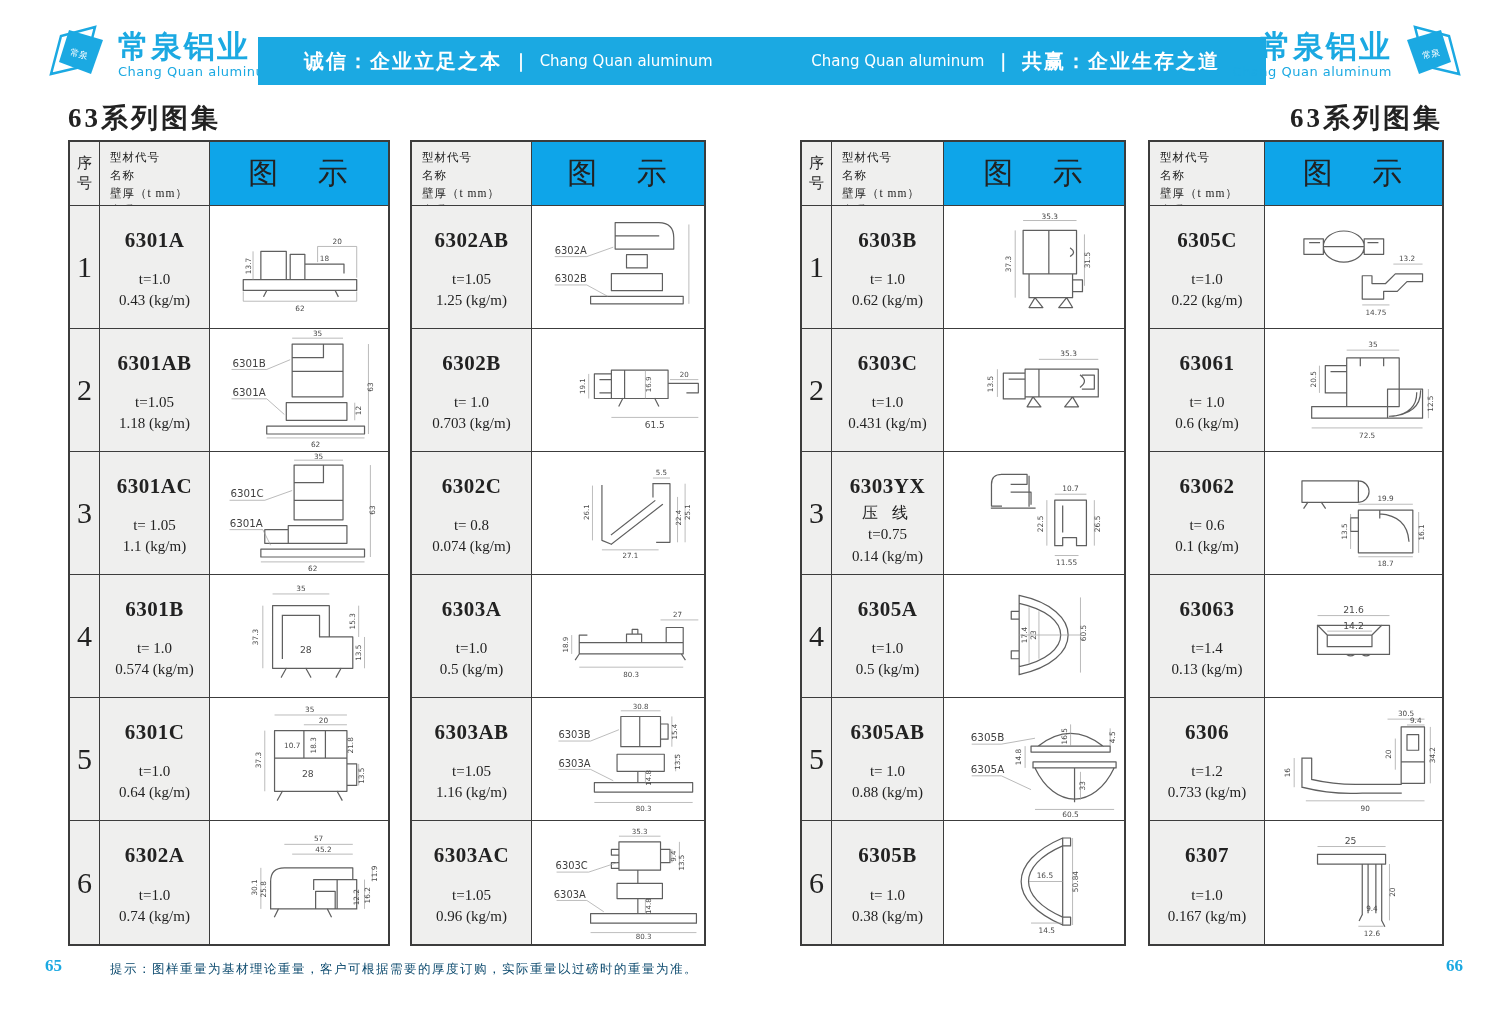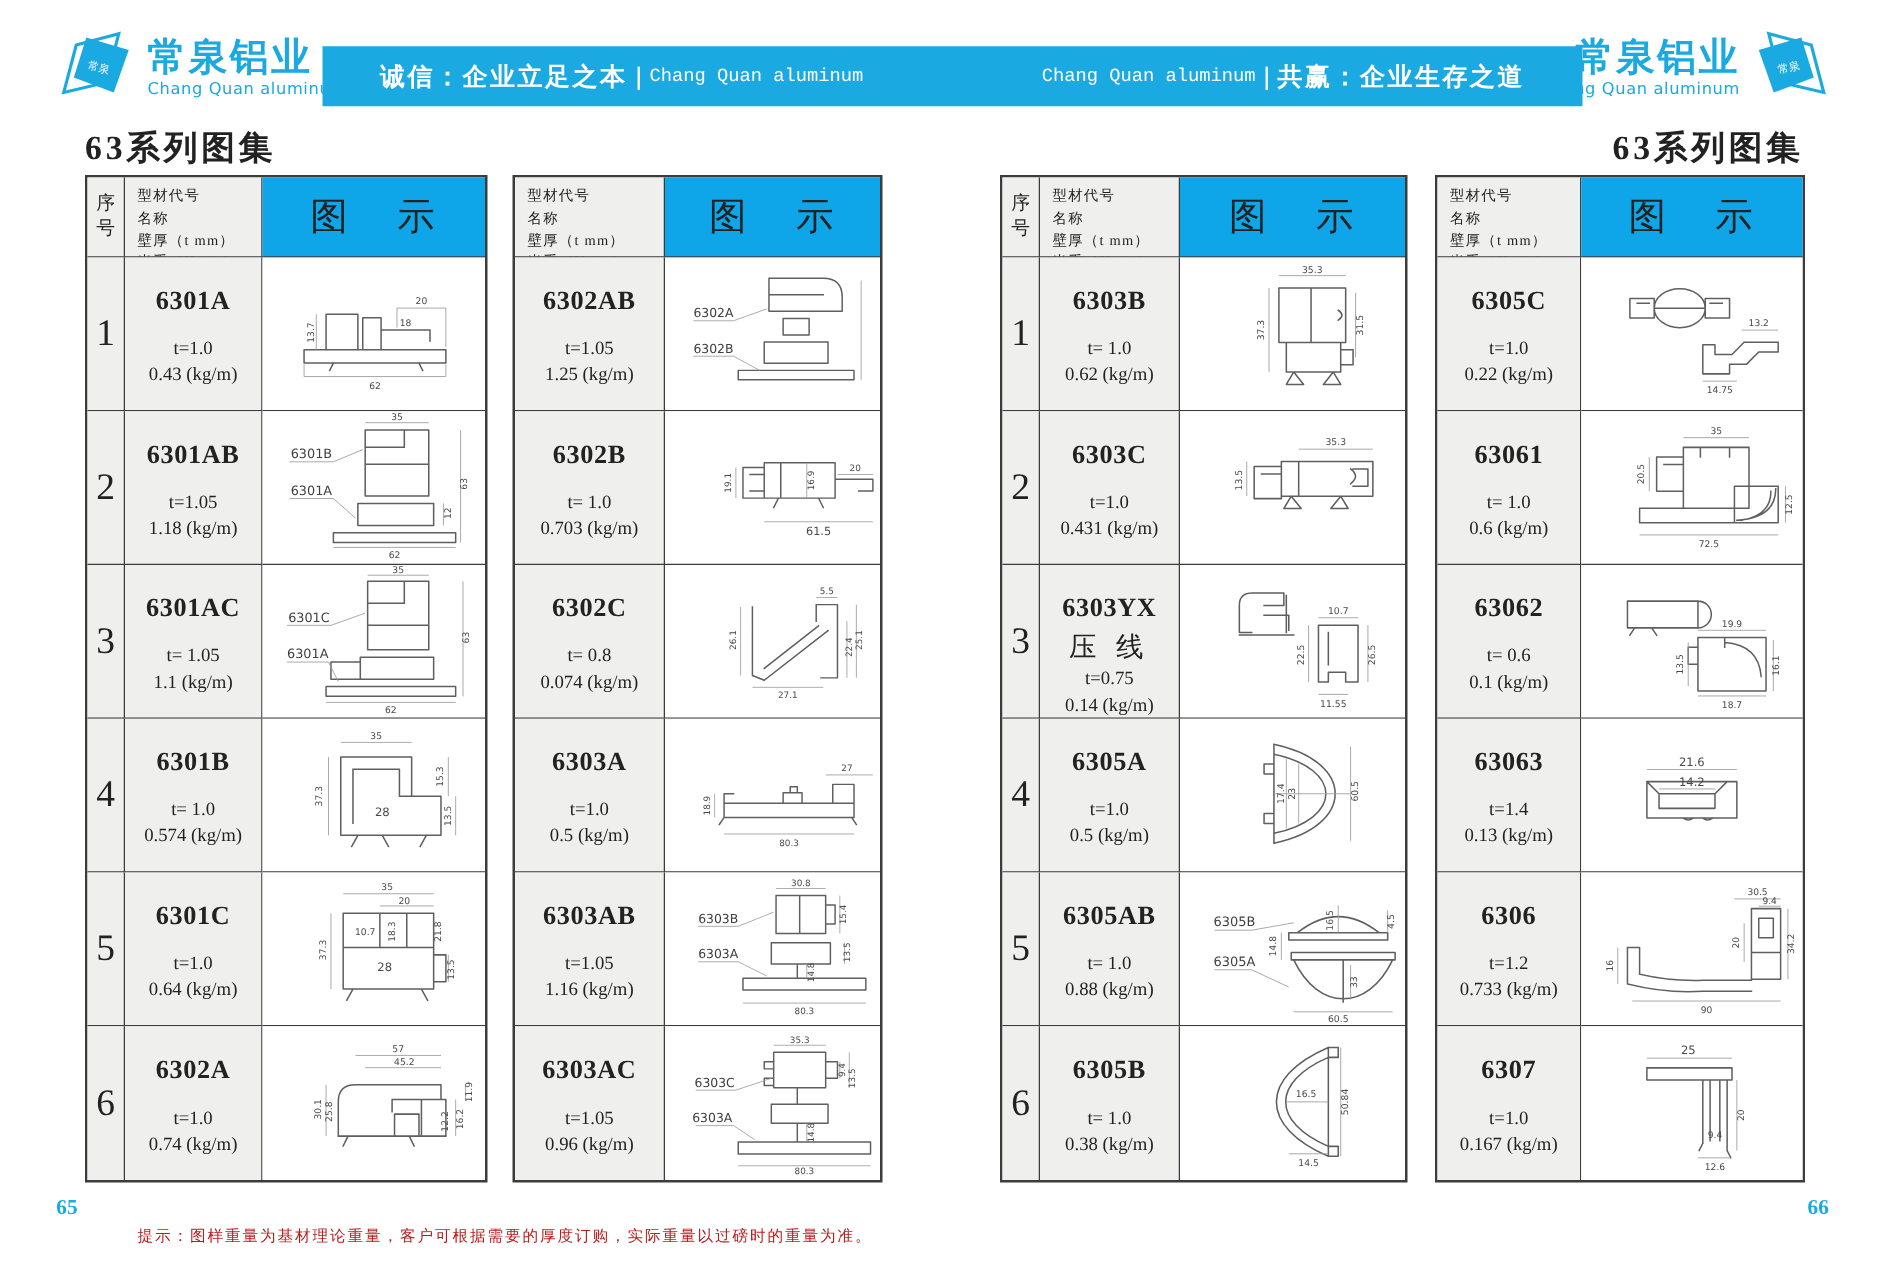--- a/index.html
+++ b/index.html
@@ -8,48 +8,48 @@
   .page{position:relative;width:1509px;height:1028px;background:#fff;overflow:hidden;}
 
   
   .logo{position:absolute;top:24px;left:45px;display:flex;align-items:center;gap:9px;}
   .logo svg{display:block;}
   .logo-txt .cn{font-family:"DejaVu Sans","Liberation Sans",sans-serif;font-weight:bold;font-size:31px;line-height:1.0;color:var(--accent);letter-spacing:2px;}
   .logo-txt .en{font-family:"DejaVu Sans","Liberation Sans",sans-serif;font-size:13px;color:var(--accent);margin-top:2px;letter-spacing:.5px;}
   .logo-right{position:absolute;top:24px;right:44px;display:flex;align-items:center;gap:9px;}
   .logo-right .logo-txt{text-align:right;}
   .banner{position:absolute;left:258px;top:37px;width:1008px;height:48px;background:var(--accent);display:flex;align-items:center;justify-content:space-between;padding:0 46px;font-family:"DejaVu Sans","Liberation Sans",sans-serif;color:#fff;}
-  .banner .grp{display:flex;align-items:center;white-space:nowrap;font-family:Liberation Mono, monospace;}
+  .banner .grp{display:flex;align-items:center;gap:10px;white-space:nowrap;}
   .banner .cnb{font-size:20px;font-weight:bold;letter-spacing:2px;}
   .banner .enb{font-size:15px;}
   .banner .sep{font-size:18px;font-weight:bold;}
 
   
   .title-l{position:absolute;left:68px;top:100px;font-size:27px;font-weight:600;letter-spacing:3px;}
   .title-r{position:absolute;right:66px;top:100px;font-size:27px;font-weight:600;letter-spacing:3px;}
   .pg{position:absolute;top:956px;font-size:17px;font-weight:bold;color:var(--accent);}
   .pg-l{left:45px;} .pg-r{right:46px;}
-  .note{position:absolute;left:110px;top:961px;font-size:12.5px;color:#b91c1c;letter-spacing:1.5px;margin-top:20px;}
+  .note{position:absolute;left:110px;top:961px;font-size:12.5px;color:#0c4a6e;letter-spacing:1.5px;}
 
   
   .ptable{position:absolute;top:140px;display:grid;grid-template-rows:64px repeat(6,123px);border:2px solid #3c3c3c;background:#fff;}
   .t0{left:68px;width:322px;grid-template-columns:30px 110px 1fr;}
   .t1{left:410px;width:296px;grid-template-columns:120px 1fr;}
   .t2{left:800px;width:326px;grid-template-columns:30px 112px 1fr;}
   .t3{left:1148px;width:296px;grid-template-columns:115px 1fr;}
   .c{border-right:1.6px solid #3c3c3c;border-bottom:1.6px solid #3c3c3c;overflow:hidden;}
   .nr{border-right:none;} .nb{border-bottom:none;}
   .shade{background:#efefee;}
   .hseq{display:flex;flex-direction:column;align-items:center;justify-content:center;font-size:15px;line-height:1.3;}
   .hinfo{padding:7px 10px;font-size:11.5px;line-height:1.55;letter-spacing:1px;}
   .hdiag{display:flex;align-items:center;justify-content:center;font-size:30px;letter-spacing:16px;padding-left:14px;background:#0ea5e9;}
   .seqc{display:flex;align-items:center;justify-content:center;font-size:30px;}
   .infoc{display:flex;flex-direction:column;align-items:center;text-align:center;padding:14px 4px 16px 4px;}
   .code{font-size:21px;font-weight:bold;letter-spacing:.5px;margin-top:8px;}
-  .pname{font-size:22px;letter-spacing:5px;margin-top:4px;}
+  .pname{font-size:16px;letter-spacing:5px;margin-top:4px;}
   .spacer{flex:1;}
   .th,.wt{font-size:15px;line-height:1.45;}
   .diagc{background:#fff;position:relative;}
   .diagc svg{width:100%;height:100%;display:block;}
 
   
   .p{fill:none;stroke:#5f5f5f;stroke-width:1.25;stroke-linejoin:round;stroke-linecap:square;}
   .d{fill:none;stroke:#9b9b9b;stroke-width:0.7;}
   .t{font-family:"DejaVu Sans","Liberation Sans",sans-serif;font-size:7.5px;fill:#4a4a4a;text-anchor:middle;}
   .tb{font-size:9.5px;}

